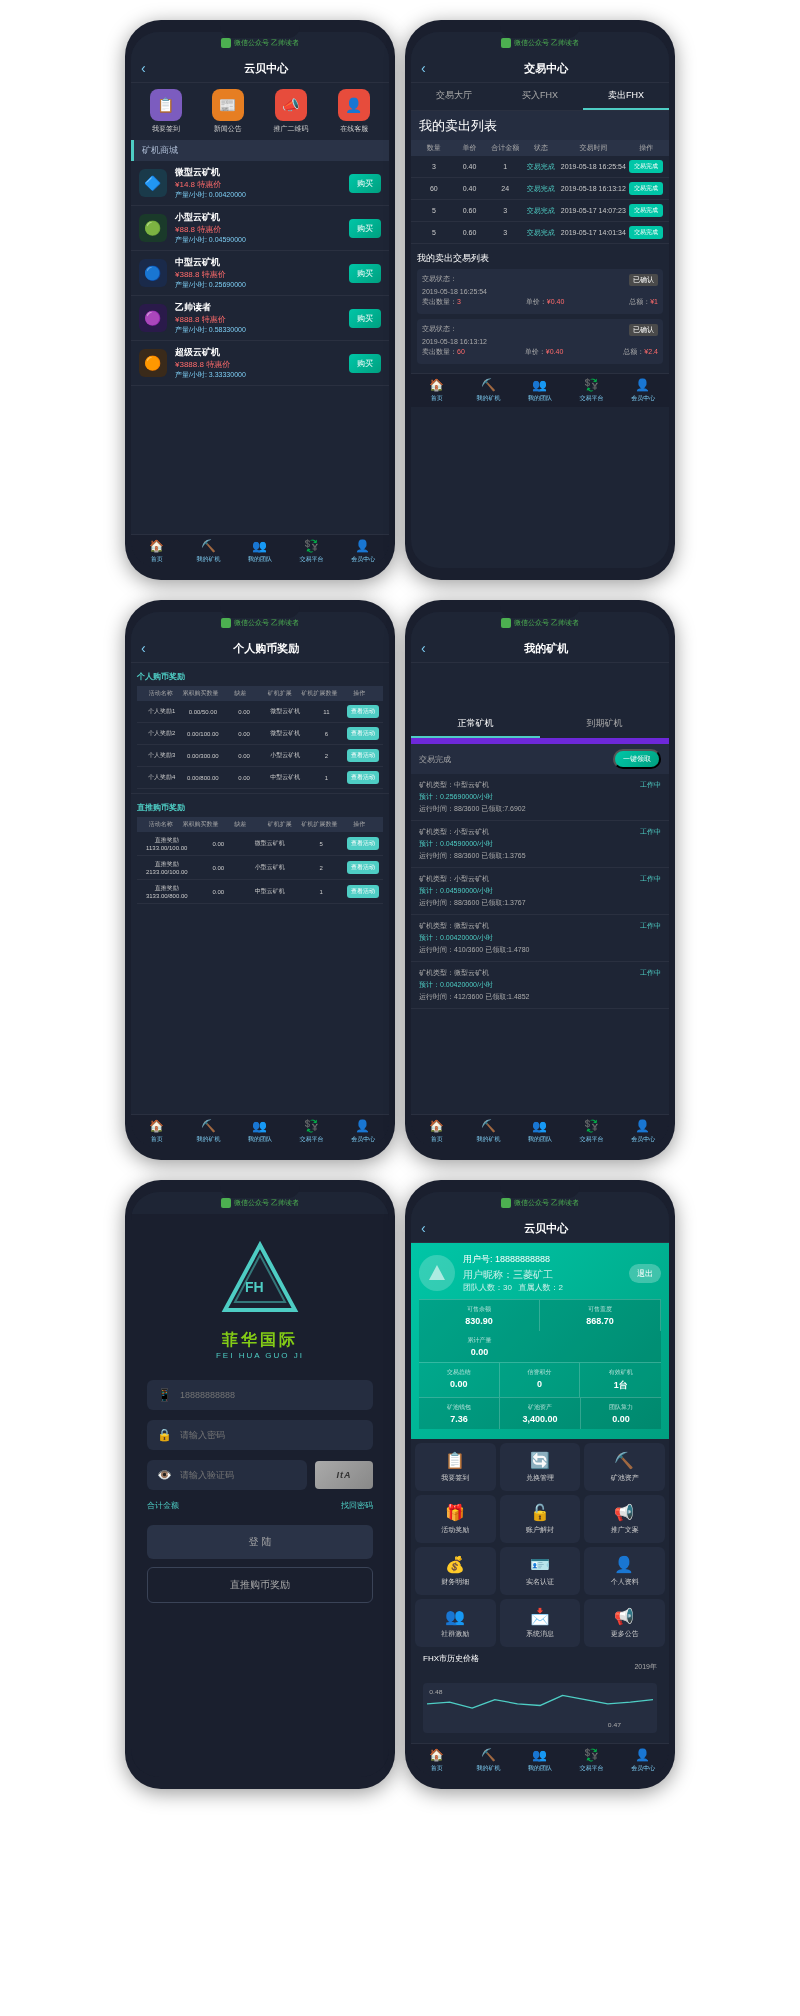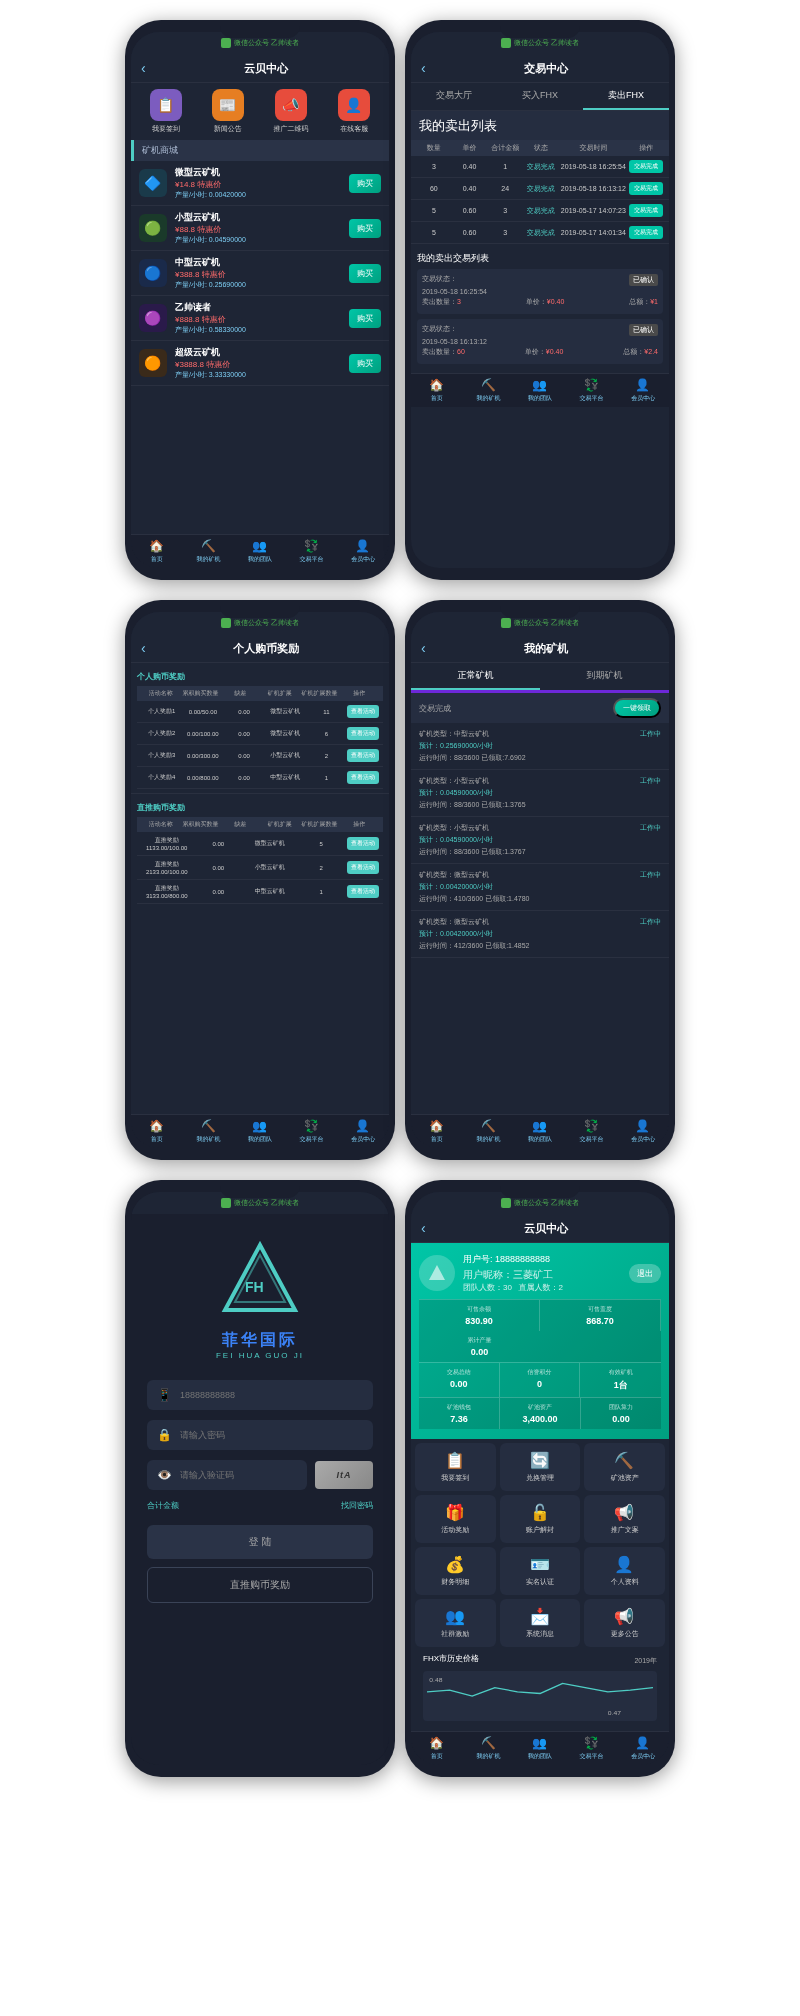--- a/index.html
+++ b/index.html
@@ -328,21 +328,22 @@
       font-size: 6px;
       padding: 2px 4px;
       border-radius: 3px;
       white-space: nowrap;
     }
 
     
     .mine-tabs {
       display: flex;
       background: #1e2535;
-      border-bottom: 3px solid #6d28d9;
+      border-bottom: 6px solid #6d28d9;
+      margin-top: 48px;
     }
     .mine-tab {
       flex: 1;
       text-align: center;
       padding: 6px 4px;
       font-size: 9px;
       color: #aaa;
     }
     .mine-tab.active {
       color: #fff;
@@ -414,21 +415,21 @@
     }
     .login-logo-svg {
       width: 80px;
       height: 80px;
     }
     .login-company {
       text-align: center;
       margin-bottom: 20px;
     }
     .login-company-name {
-      color: #3b82f6;
+      color: #84cc16;
       font-size: 16px;
       font-weight: bold;
       letter-spacing: 3px;
     }
     .login-company-sub {
       color: #4ecdc4;
       font-size: 8px;
       letter-spacing: 2px;
     }
     .login-input-group {
@@ -640,21 +641,21 @@
       text-align: center;
     }
 
     .user-chart-section {
       padding: 6px 8px;
       background: #1e2535;
     }
     .user-chart-title {
       color: #fff;
       font-size: 8px;
-      margin-bottom: 4px;
+      margin-bottom: 16px;
     }
     .user-chart {
       background: #252d40;
       border-radius: 4px;
       height: 50px;
       display: flex;
       align-items: flex-end;
       padding: 4px;
       gap: 2px;
       position: relative;

